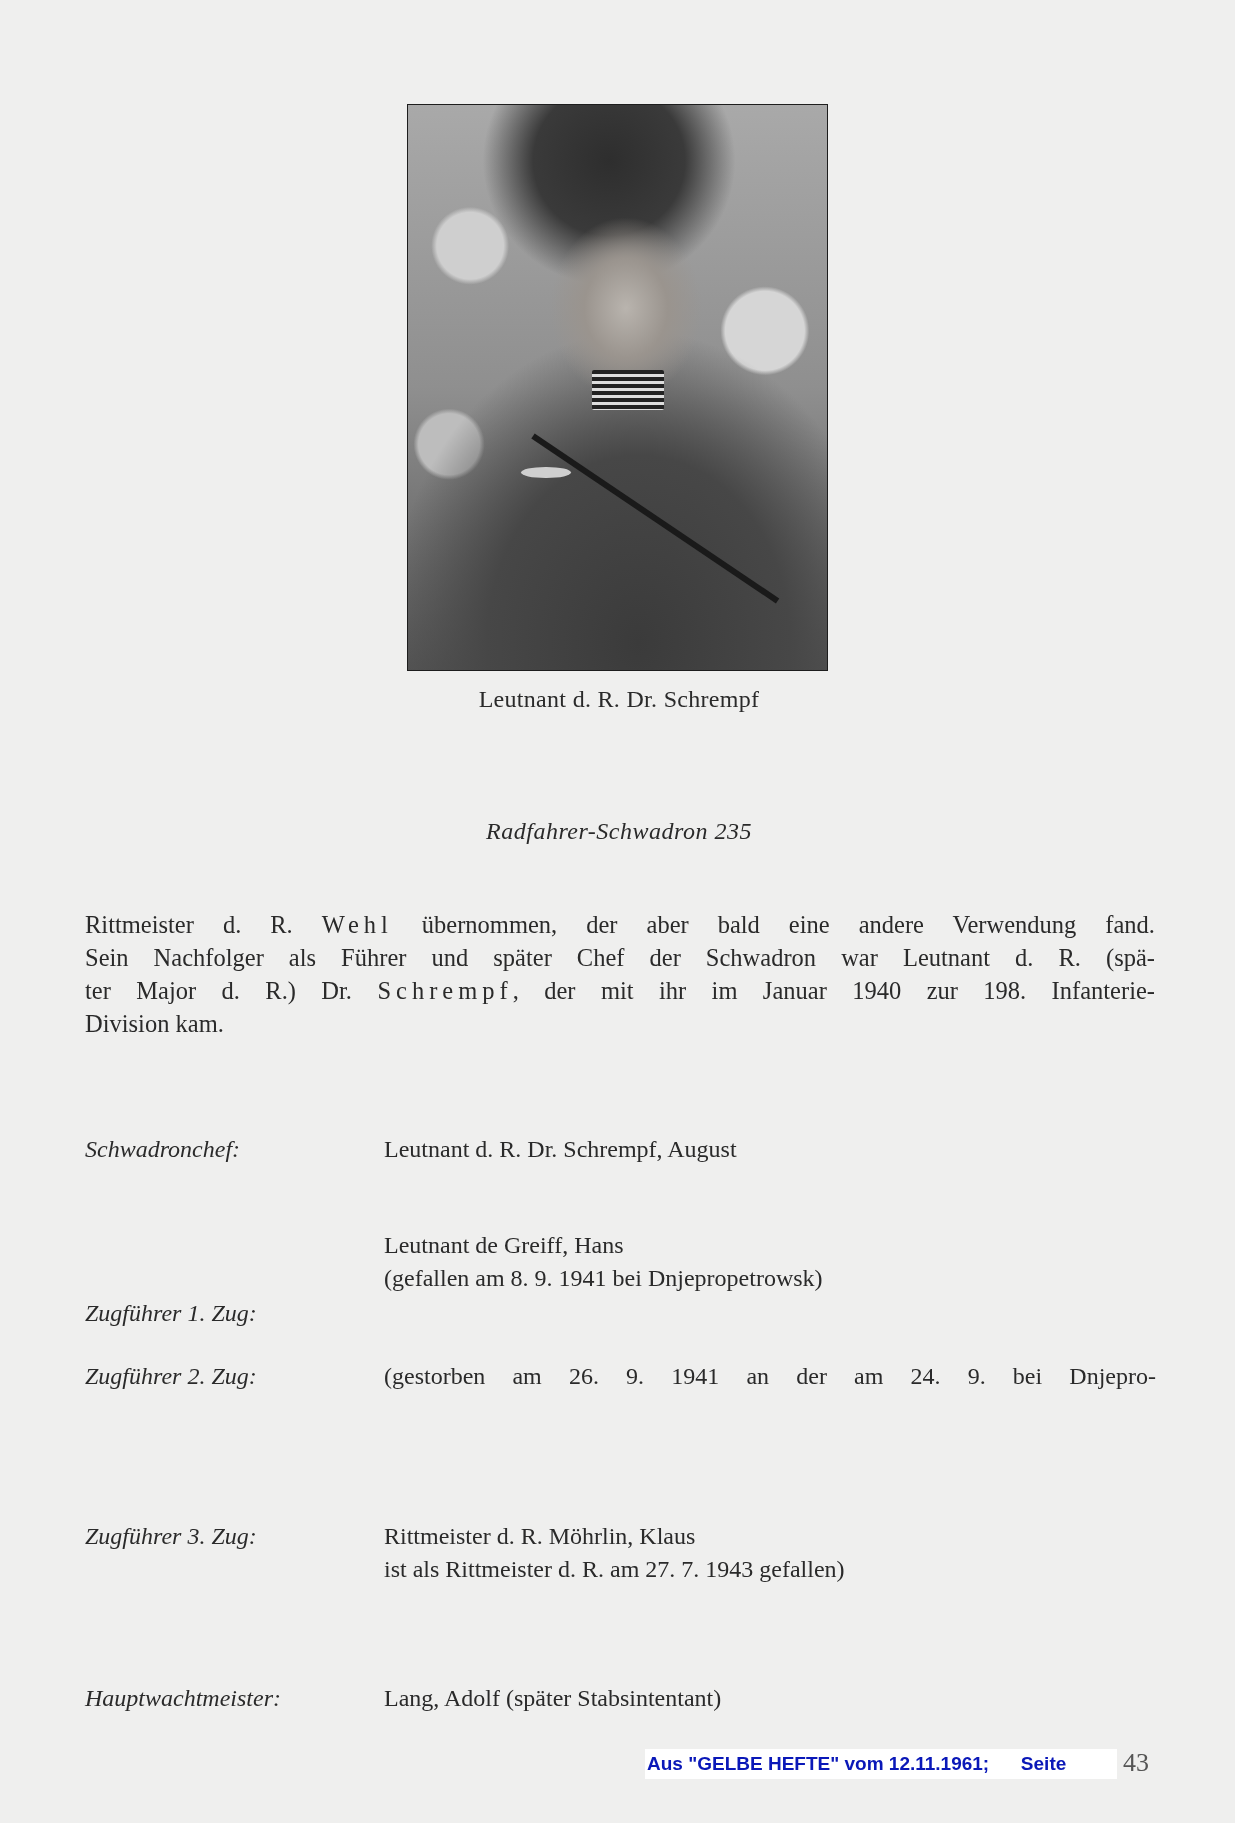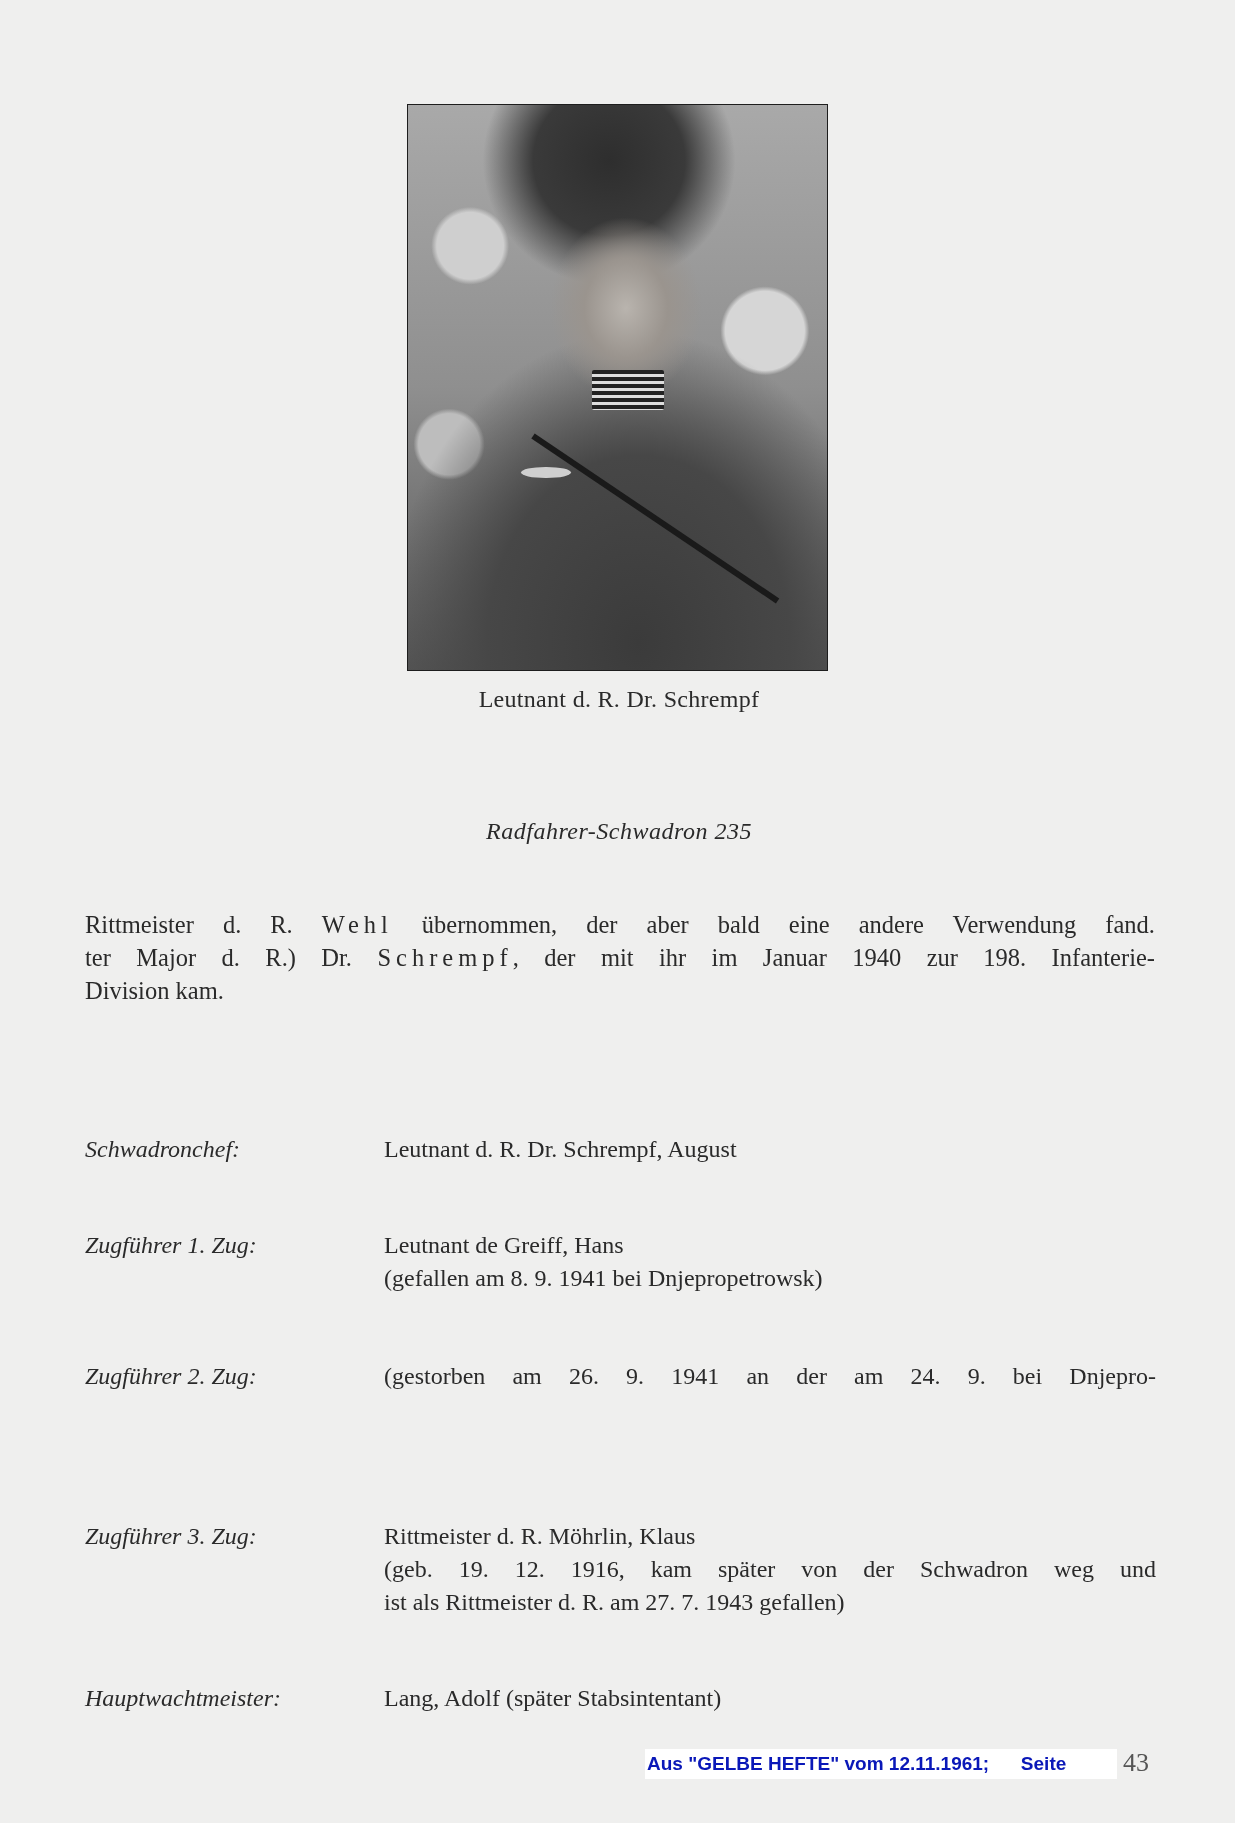--- a/index.html
+++ b/index.html
@@ -81,44 +81,44 @@
   <div class="strap"></div>
   <div class="eagle"></div>
 </div>
 
 <div class="abs caption">Leutnant d. R. Dr. Schrempf</div>
 
 <div class="abs heading">Radfahrer-Schwadron 235</div>
 
 <div class="abs para">
   <span class="line"><span>Rittmeister d. R. </span><span class="spaced">Wehl</span><span> übernommen, der aber bald eine andere Verwendung fand.</span></span>
+  <span class="line"><span>Sein Nachfolger als Führer und später Chef der Schwadron war Leutnant d. R. (spä-</span></span>
   <span class="line"><span>ter Major d. R.) Dr. </span><span class="spaced">Schrempf</span><span>, der mit ihr im Januar 1940 zur 198. Infanterie-</span></span>
   <span class="line last"><span>Division kam.</span></span>
 </div>
 
 <div class="abs label" style="top:1136px;">Schwadronchef:</div>
 <div class="abs value" style="top:1133px;">
   <span class="vl">Leutnant d. R. Dr. Schrempf, August</span>
 </div>
 
-<div class="abs label" style="top:1232px;">Zugführer 1. Zug:</div>
+<div class="abs label" style="top:1300px;">Zugführer 1. Zug:</div>
 <div class="abs value" style="top:1229px;">
   <span class="vl">Leutnant de Greiff, Hans</span>
   <span class="vl">(gefallen am 8. 9. 1941 bei Dnjepropetrowsk)</span>
 </div>
 
 <div class="abs label" style="top:1363px;">Zugführer 2. Zug:</div>
 <div class="abs value" style="top:1360px;">
   <span class="vl j">(gestorben am 26. 9. 1941 an der am 24. 9. bei Dnjepro-</span>
 </div>
 
 <div class="abs label" style="top:1523px;">Zugführer 3. Zug:</div>
 <div class="abs value" style="top:1520px;">
   <span class="vl">Rittmeister d. R. Möhrlin, Klaus</span>
-  <span class="vl j">(geb. 19. 12. 1916, kam später von der Schwadron weg und</span>
   <span class="vl">ist als Rittmeister d. R. am 27. 7. 1943 gefallen)</span>
 </div>
 
 <div class="abs label" style="top:1685px;">Hauptwachtmeister:</div>
 <div class="abs value" style="top:1682px;">
   <span class="vl">Lang, Adolf (später Stabsintentant)</span>
 </div>
 
 <div class="abs footer-label">Aus "GELBE HEFTE" vom 12.11.1961;      Seite</div>
 <div class="abs page-num">43</div>

